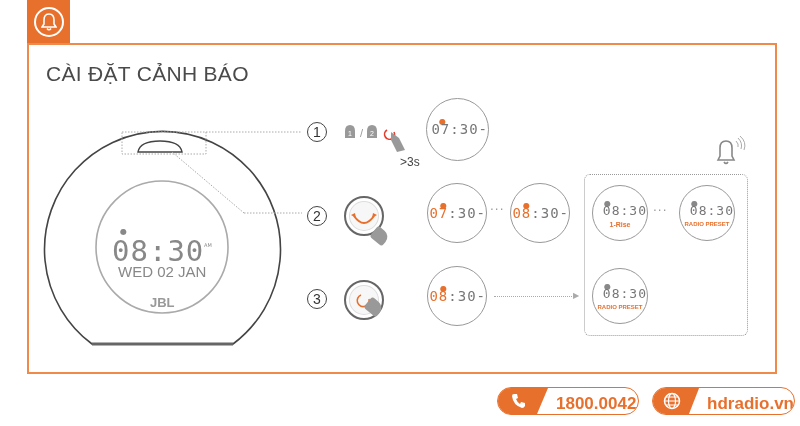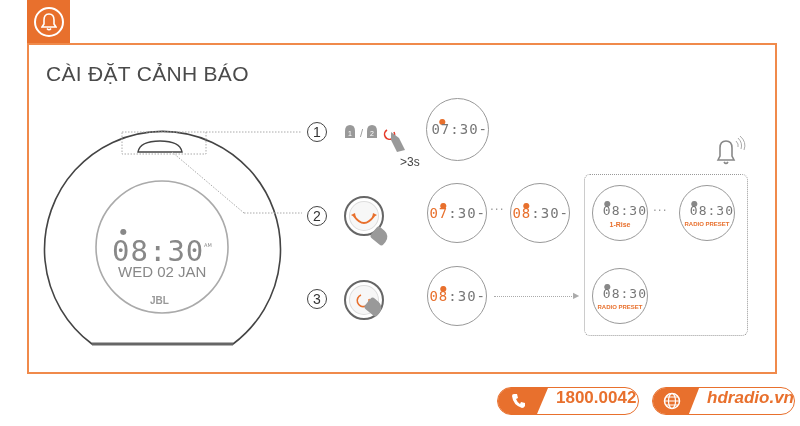--- a/index.html
+++ b/index.html
@@ -20,21 +20,21 @@
   .sub { position: absolute; left: 0; right: 0; text-align: center; font-family: "Liberation Sans", sans-serif; font-weight: bold; color: #e8702d; }
   .mini-bell { position: absolute; font-size: 8px; }
 
   .dots { position: absolute; color: #999; font-size: 12px; letter-spacing: 1px; }
   .dash-line { position: absolute; border-top: 1.4px dotted #aaa; }
   .box { position: absolute; left: 584px; top: 174px; width: 164px; height: 162px; border: 1.3px dotted #999; border-radius: 6px; }
 
   .btn-circle { position: absolute; border-radius: 50%; border: 2px solid #666; background: #f7f7f7; box-shadow: inset 0 0 0 3px #fff, inset 0 0 0 4px #ddd; }
   .hand { position: absolute; width: 16px; height: 14px; background: #999; border-radius: 3px 8px 3px 3px; transform: rotate(40deg); }
 
-  .pill { position: absolute; top: 387px; height: 28px; border: 1.5px solid #e8702d; border-radius: 14px; overflow: hidden; display: flex; align-items: flex-start; background: #fff; }
+  .pill { position: absolute; top: 387px; height: 28px; border: 1.5px solid #e8702d; border-radius: 14px; overflow: hidden; display: flex; align-items: flex-end; background: #fff; }
   .pill .lead { height: 100%; background: #e8702d; display: flex; align-items: center; justify-content: center; clip-path: polygon(0 0, 100% 0, 78% 100%, 0 100%); }
   .pill .txt { font-family: "Liberation Sans", sans-serif; font-weight: bold; color: #e8702d; font-size: 17px; padding-left: 8px; }
 </style>
 </head>
 <body>
 
 <div class="tab">
   <div class="ring">
     <svg width="16" height="18" viewBox="0 0 16 18">
         <path d="M8 1 C4 1 3 4 3 7 L3 11 L1 14 L15 14 L13 11 L13 7 C13 4 12 1 8 1 Z" fill="none" stroke="#fff" stroke-width="1.6"></path>
@@ -53,21 +53,21 @@
   <circle cx="122" cy="127" r="66" fill="#fff" stroke="#aaa" stroke-width="1.6"></circle>
   <rect x="82" y="12" width="84" height="22" fill="none" stroke="#aaa" stroke-dasharray="1.5,1.5"></rect>
   <line x1="166" y1="12" x2="262" y2="12" stroke="#aaa" stroke-dasharray="1.5,1.5"></line>
   <line x1="132" y1="32" x2="204" y2="93" stroke="#aaa" stroke-dasharray="1.5,1.5"></line>
   <line x1="204" y1="93" x2="262" y2="93" stroke="#aaa" stroke-dasharray="1.5,1.5"></line>
 </svg>
 <div class="mini-bell" style="left:120px;top:227px;color:#888;">●</div>
 <div style="position:absolute;left:112px;top:234px;font-family:'DejaVu Sans Mono',monospace;font-size:29px;color:#888;letter-spacing:1px;">08:30</div>
 <div style="position:absolute;left:204px;top:242px;font-size:5px;color:#888;">AM</div>
 <div style="position:absolute;left:118px;top:263px;font-family:'Liberation Sans',sans-serif;font-size:15px;color:#888;">WED 02 JAN</div>
-<div style="position:absolute;left:150px;top:295px;font-family:'Liberation Sans',sans-serif;font-weight:bold;font-size:10px;color:#999;">JBL</div>
+<div style="position:absolute;left:150px;top:295px;font-family:'Liberation Sans',sans-serif;font-weight:bold;font-size:13px;color:#999;">JBL</div>
 
 <div class="num" style="left:307px;top:122px;">1</div>
 <div class="num" style="left:307px;top:206px;">2</div>
 <div class="num" style="left:307px;top:289px;">3</div>
 
 <svg style="position:absolute;left:343px;top:122px" width="70" height="30">
   <g>
       <path d="M2 16 L2 9 Q2 3 7 3 Q12 3 12 9 L12 16 Z" fill="#999"></path>
       <text x="7" y="14" font-size="7" fill="#fff" text-anchor="middle" font-family="Liberation Sans">1</text>
     </g>
@@ -148,21 +148,21 @@
 </div>
 
 <div class="pill" style="left:497px;width:142px;">
   <div class="lead" style="width:50px;">
     <svg width="16" height="16" viewBox="0 0 16 16" style="margin-right:8px">
         <path d="M3 1 L6 1 L7 5 L5 6 Q6 9 9 11 L10 9 L14 10 L14 13 Q13 15 11 15 Q2 12 1 3 Q1 1 3 1 Z" fill="#fff"></path>
       </svg>
   </div>
   <span class="txt">1800.0042</span>
 </div>
-<div class="pill" style="left:652px;width:143px;font-style:italic;">
+<div class="pill" style="left:652px;width:143px;">
   <div class="lead" style="width:50px;">
     <svg width="18" height="18" viewBox="0 0 18 18" style="margin-right:8px">
         <circle cx="9" cy="9" r="7.5" fill="none" stroke="#fff" stroke-width="1.5"></circle>
         <ellipse cx="9" cy="9" rx="3.5" ry="7.5" fill="none" stroke="#fff" stroke-width="1.2"></ellipse>
         <line x1="1.5" y1="9" x2="16.5" y2="9" stroke="#fff" stroke-width="1.2"></line>
         <line x1="3" y1="5" x2="15" y2="5" stroke="#fff" stroke-width="1"></line>
         <line x1="3" y1="13" x2="15" y2="13" stroke="#fff" stroke-width="1"></line>
       </svg>
   </div>
   <span class="txt">hdradio.vn</span>

